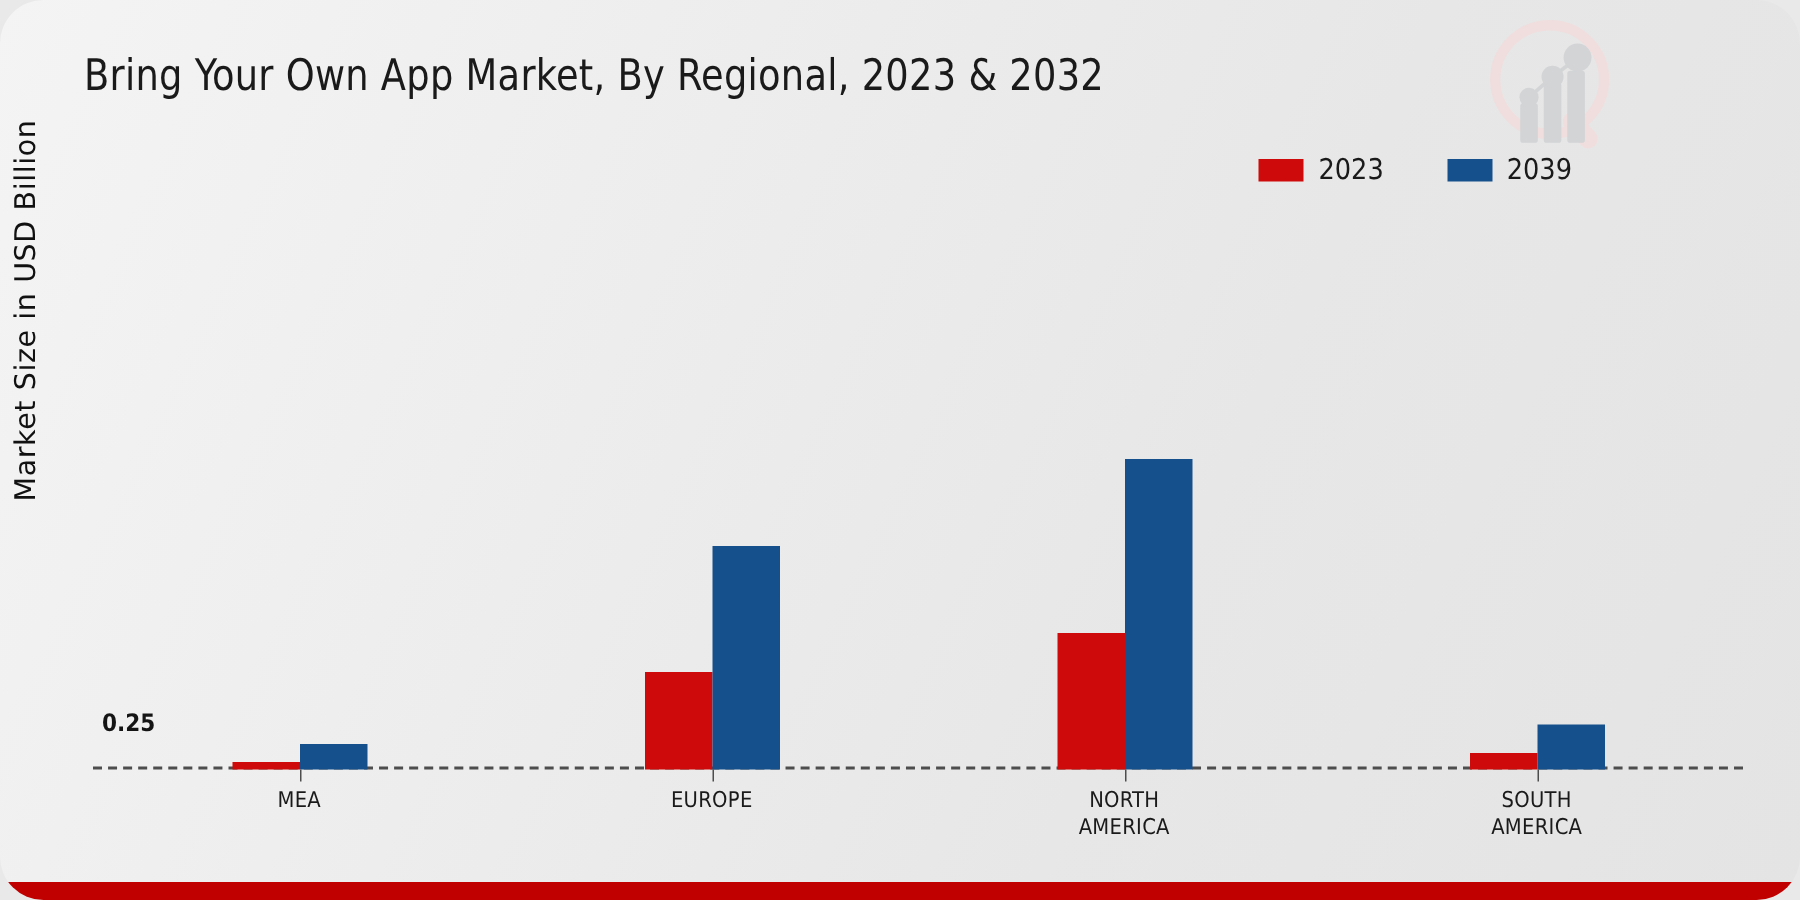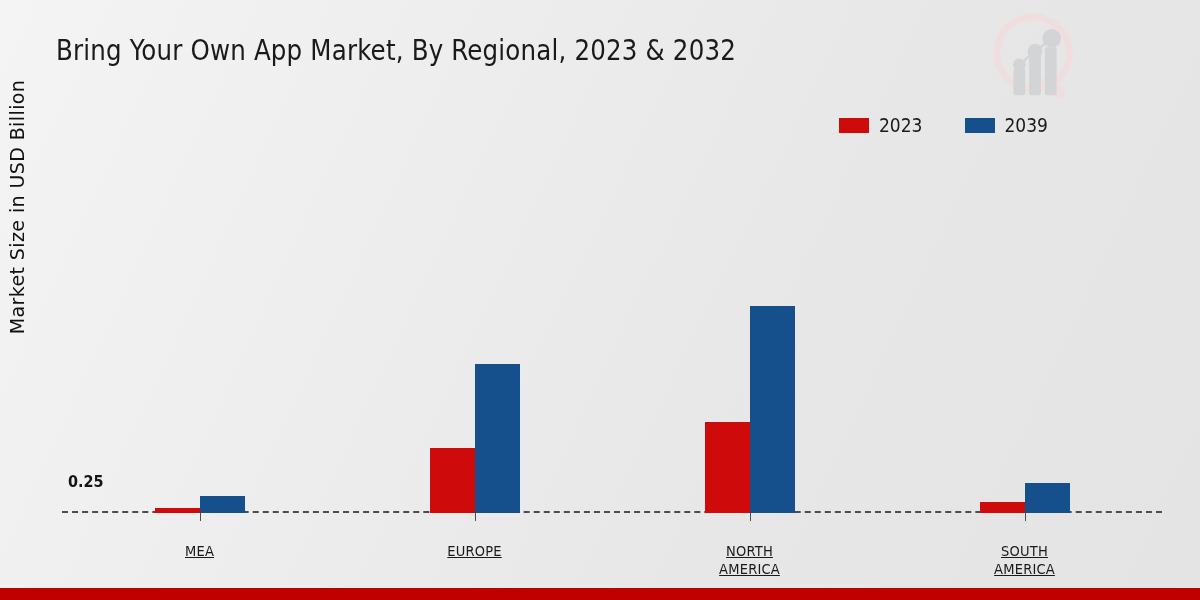--- a/index.html
+++ b/index.html
@@ -12,20 +12,21 @@
     background: #e9e9e9;
   }
 
   .figure {
     position: relative;
     width: 1200px;
     height: 600px;
     background:
       linear-gradient(115deg, #f4f4f4 0%, #ededed 35%, #e7e7e7 65%, #e4e4e4 100%);
     overflow: hidden;
+    border-radius: 29px;
   }
 
   
   .watermark {
     position: absolute;
     top: 8px;
     left: 988px;
     width: 98px;
     height: 98px;
     opacity: 1;
@@ -44,21 +45,21 @@
     letter-spacing: 0.2px;
     white-space: nowrap;
     transform: scaleX(0.94);
     transform-origin: left center;
   }
 
   
   .legend {
     position: absolute;
     right: 152px;
-    top: 116px;
+    top: 104px;
     display: flex;
     align-items: center;
     gap: 42px;
   }
   .legend-item {
     display: flex;
     align-items: center;
     gap: 10px;
   }
   .legend-swatch {
@@ -158,28 +159,27 @@
     width: 1px;
     height: 8px;
     background: #4d4d4d;
   }
 
   .group-label {
     position: absolute;
     top: 100%;
     left: 0;
     width: 100%;
-    margin-top: 29px;
+    margin-top: 12px;
     text-align: center;
     font-size: 14.5px;
     font-family: "DejaVu Sans Condensed", "Liberation Sans Narrow", "Liberation Sans", sans-serif;
     color: #1a1a1a;
     line-height: 1.25;
     letter-spacing: 0.2px;
-    text-decoration: underline;
   }
 
   
   .bottom-bar {
     position: absolute;
     left: 0;
     bottom: 0;
     width: 100%;
     height: 12px;
     background: #c00000;

